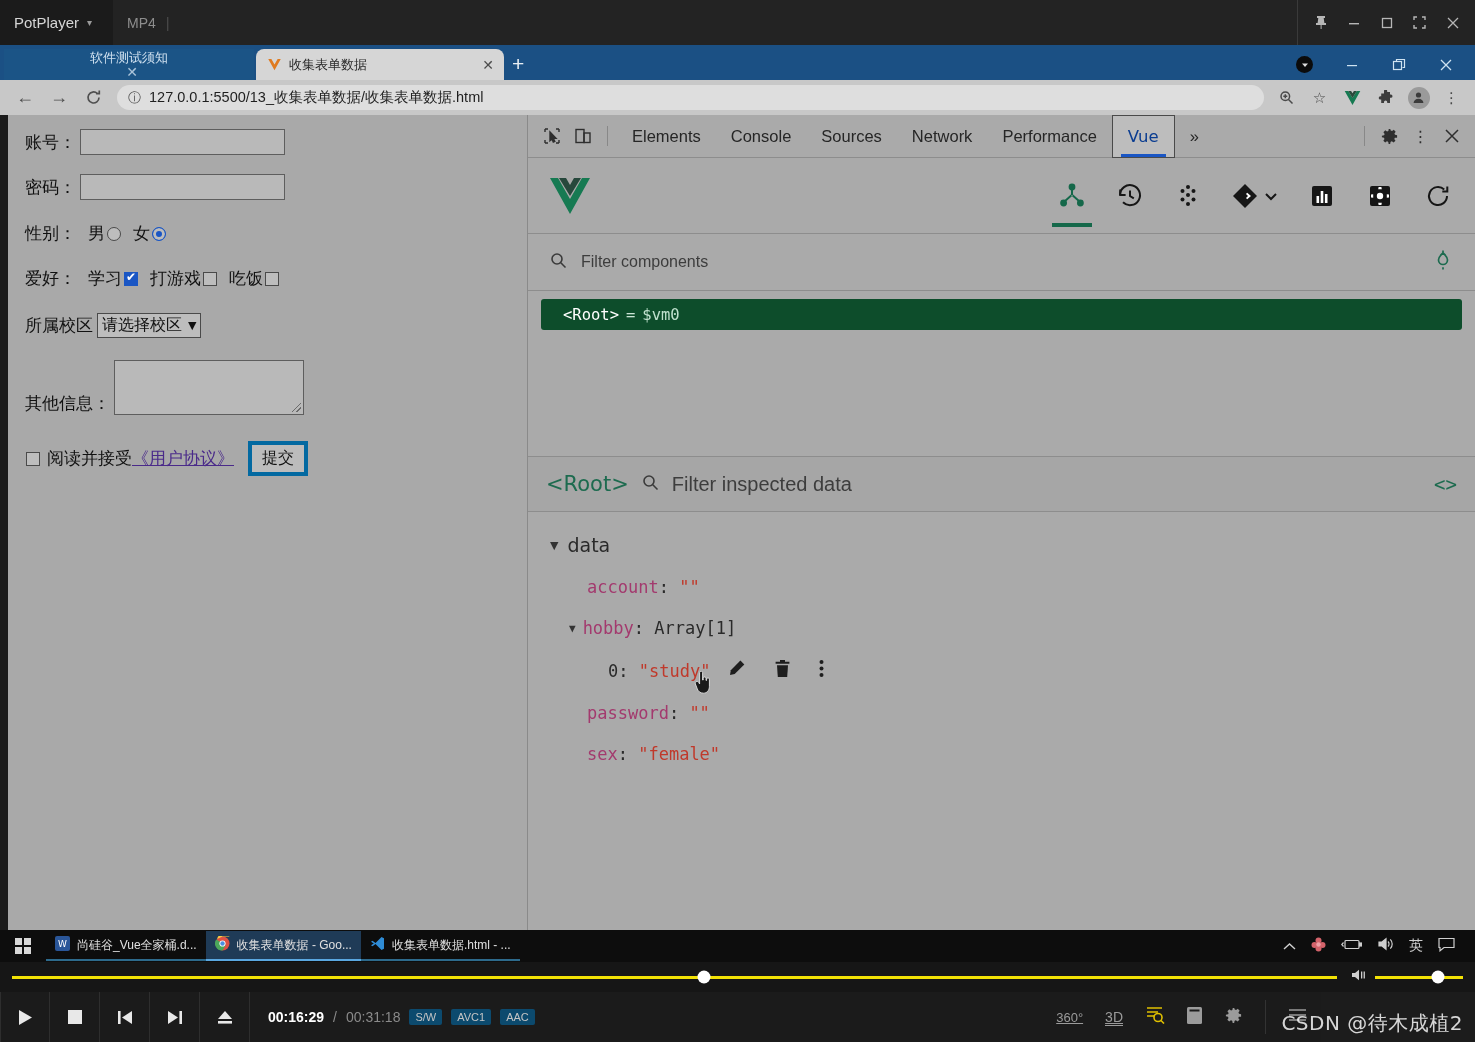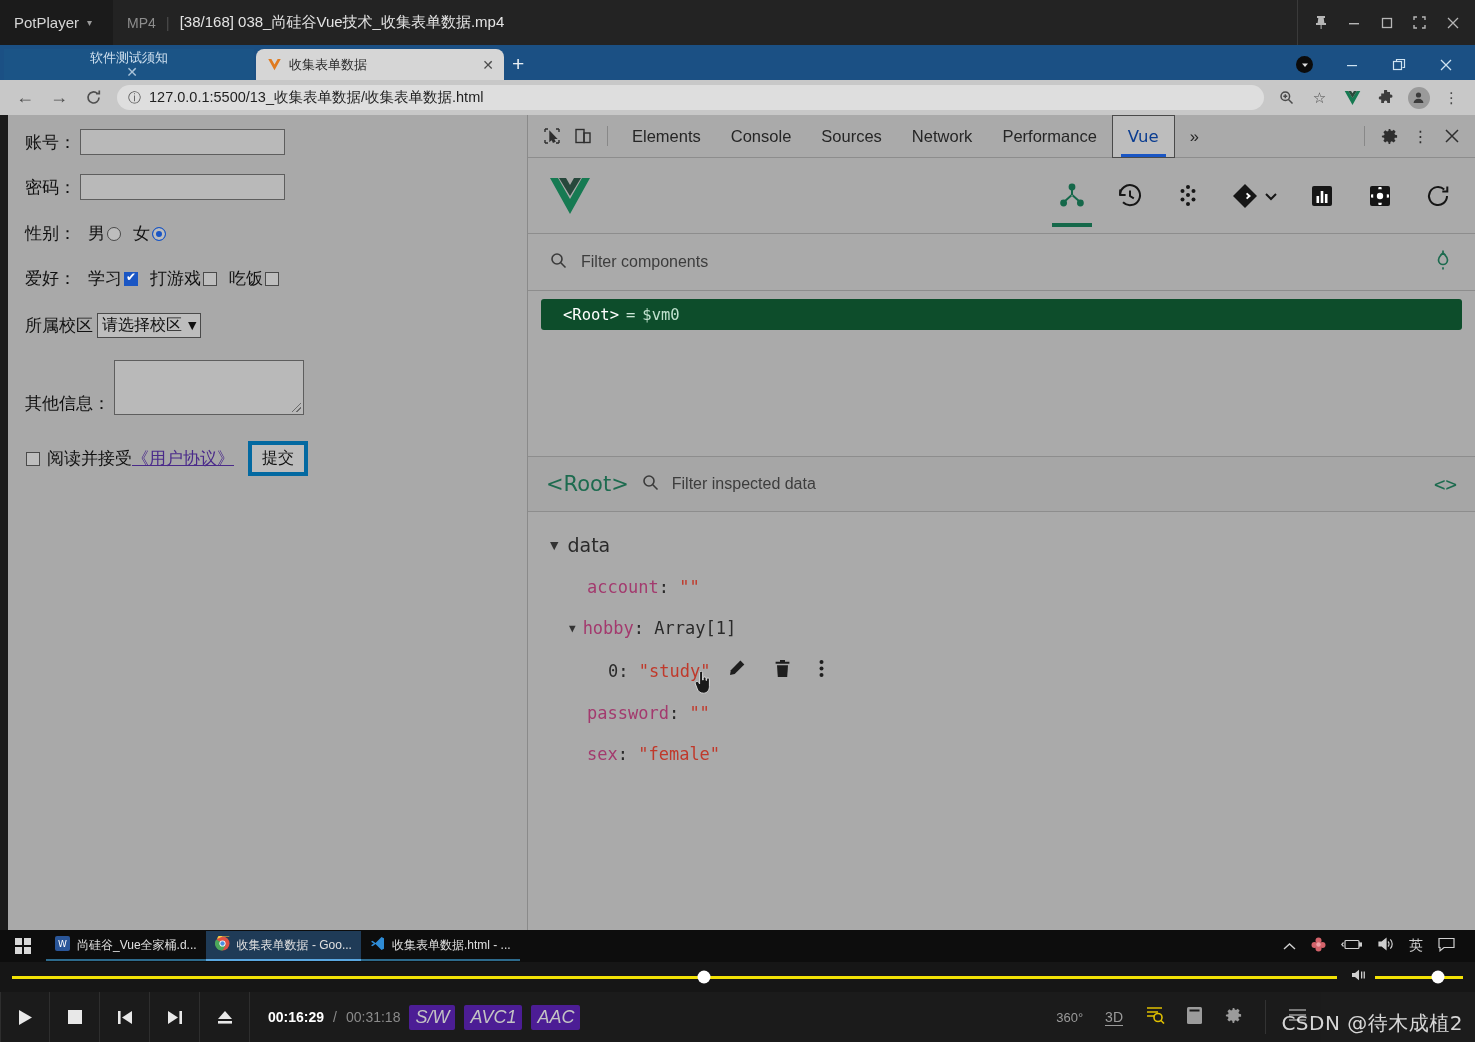--- a/index.html
+++ b/index.html
@@ -189,21 +189,21 @@
   }
   .tree-row .nm { color: #ffffff; }
   .tree-row .eq { color: #cbe5d6; margin: 0 7px; }
   .tree-row .vm { color: #bfe0cd; }
 
   .insp-header {
     height: 56px; display: flex; align-items: center; gap: 13px; padding: 0 18px;
     border-top: 1px solid #8d8d8d; border-bottom: 1px solid #8d8d8d; background: #a6a6a6;
   }
   .insp-root { color: #1d6b4f; font-size: 21px; font-family: "DejaVu Sans", sans-serif; }
-  .insp-ph { color: #3d3d3d; font-size: 16px; }
+  .insp-ph { color: #3d3d3d; font-size: 20px; }
   .insp-code { margin-left: auto; color: #1d6b4f; font-size: 19px; font-family: "DejaVu Sans Mono", monospace; }
 
   .data-area { padding: 22px 0 0 22px; font-family: "DejaVu Sans Mono", monospace; font-size: 17px; }
   .d-grouprow { display: flex; align-items: center; gap: 9px; color: #2a2a2a; font-size: 19px;
                 font-family: "DejaVu Sans", sans-serif; }
   .caret { font-size: 11px; color: #333; }
   .d-row { display: flex; align-items: center; margin-top: 21px; }
   .k { color: #a33a6e; }
   .c { color: #2a2a2a; }
   .strv { color: #c0392b; }
@@ -248,22 +248,22 @@
     position: absolute; left: 0; top: 992px; width: 1321px; height: 50px;
     background: #1b1b1b; display: flex; align-items: center;
   }
   .cb { width: 50px; height: 50px; display: flex; align-items: center; justify-content: center;
         color: #e8e8e8; border-right: 1px solid #2e2e2e; }
   .cb:first-child { border-left: 1px solid #2e2e2e; }
   .time-box { display: flex; align-items: center; gap: 9px; padding-left: 18px; font-size: 14px; }
   .t-cur { color: #ffffff; font-weight: bold; }
   .t-slash { color: #8a8a8a; }
   .t-tot { color: #8a8a8a; }
-  .chip { background: #4c1d95; color: #c4c4c4; font-size: 18px; padding: 2px 6px; border-radius: 2px; font-style: italic; }
-  .right-ctrls { margin-left: auto; display: flex; align-items: center; gap: 22px; padding-right: 14px; color: #9b9b9b; }
+  .chip { background: #0c4a6e; color: #c4c4c4; font-size: 11px; padding: 2px 6px; border-radius: 2px; }
+  .right-ctrls { margin-left: auto; display: flex; align-items: center; gap: 22px; padding-right: 14px; color: #9b9b9b; text-decoration: underline; }
   .rc-sep { width: 1px; height: 34px; background: #333; }
   .watermark {
     position: absolute; right: 12px; top: 1010px;
     color: rgba(255,255,255,.82); font-size: 20px; font-family: "DejaVu Sans", sans-serif;
     letter-spacing: .5px; pointer-events: none;
   }
   .ic-360 { color: #9b9b9b; font-size: 13px; }
   .ic-3d { color: #9b9b9b; font-size: 14px; border-bottom: 1px solid #9b9b9b; }
 </style>
 </head>
@@ -271,21 +271,20 @@
 
 <div id="app">
 
   <div class="pp-titlebar">
     <div class="pp-brand">
       <span>PotPlayer</span>
       <span class="pp-chev">▾</span>
     </div>
     <span class="pp-fmt">MP4</span>
     <span class="pp-sep">|</span>
-    <span class="pp-title">[38/168] 038_尚硅谷Vue技术_收集表单数据.mp4</span>
     <div class="pp-winbtns">
       <div class="pp-wb">
         <svg width="14" height="15" viewBox="0 0 14 15">
             <path d="M3 1h8v2h-1.3l.7 5H12v2H7.6V14h-1V10H2V8h1.6l.7-5H3z" fill="#b6b6b6"></path>
           </svg>
       </div>
       <div class="pp-wb">
         <svg width="14" height="14" viewBox="0 0 14 14">
             <rect x="2" y="7" width="10" height="1.4" fill="#b6b6b6"></rect>
           </svg>

